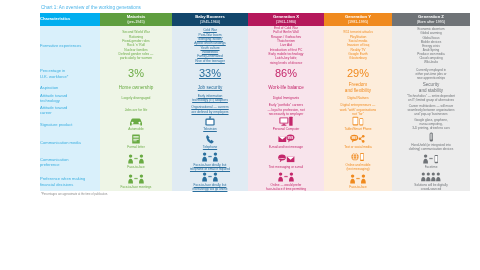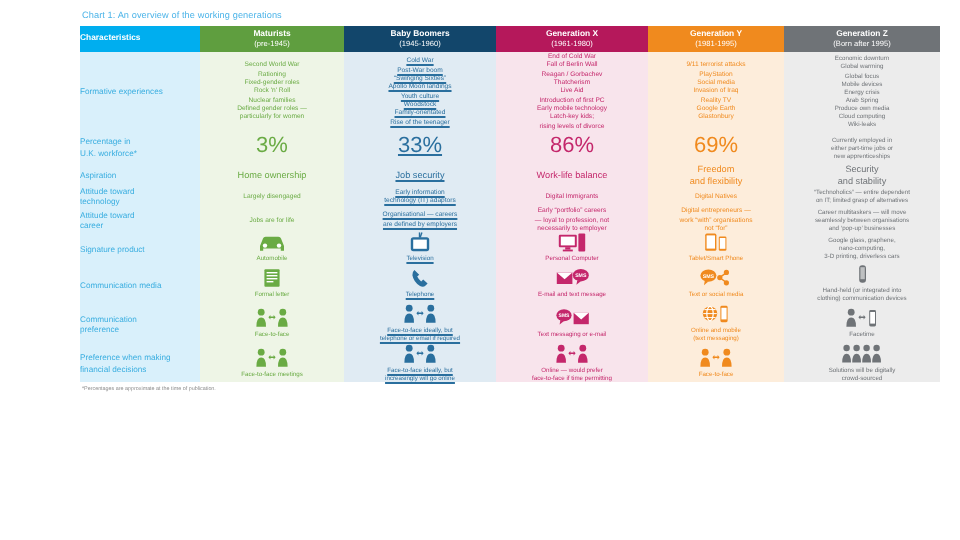--- a/index.html
+++ b/index.html
@@ -98,21 +98,21 @@
           <td class="cell c-gz sml"><span><span class="linebreak">Economic downturn</span><span class="linebreak">Global warming</span><span class="linebreak">Global focus</span><span class="linebreak">Mobile devices</span><span class="linebreak">Energy crisis</span><span class="linebreak">Arab Spring</span><span class="linebreak">Produce own media</span><span class="linebreak">Cloud computing</span><span class="linebreak">Wiki-leaks</span></span></td>
         </tr>
         <tr>
           <td class="rowlab">
             <span class="linebreak">Percentage in</span>
             <span class="linebreak">U.K. workforce*</span>
           </td>
           <td class="cell c-mat big"><span><span class="linebreak">3%</span></span></td>
           <td class="cell c-bb big"><span><span class="linebreak">33%</span></span></td>
           <td class="cell c-gx big"><span><span class="linebreak">86%</span></span></td>
-          <td class="cell c-gy big"><span><span class="linebreak">69%</span></span></td>
+          <td class="cell c-gy big"><span><span class="linebreak">29%</span></span></td>
           <td class="cell c-gz"><span class="pct-note"><span class="linebreak">Currently employed in</span><span class="linebreak">either part-time jobs or</span><span class="linebreak">new apprenticeships</span></span></td>
         </tr>
         <tr>
           <td class="rowlab">
             <span class="linebreak">Aspiration</span>
           </td>
           <td class="cell c-mat med"><span><span class="linebreak">Home ownership</span></span></td>
           <td class="cell c-bb med"><span><span class="linebreak">Job security</span></span></td>
           <td class="cell c-gx med"><span><span class="linebreak">Work-life balance</span></span></td>
           <td class="cell c-gy med"><span><span class="linebreak">Freedom</span><span class="linebreak">and flexibility</span></span></td>

